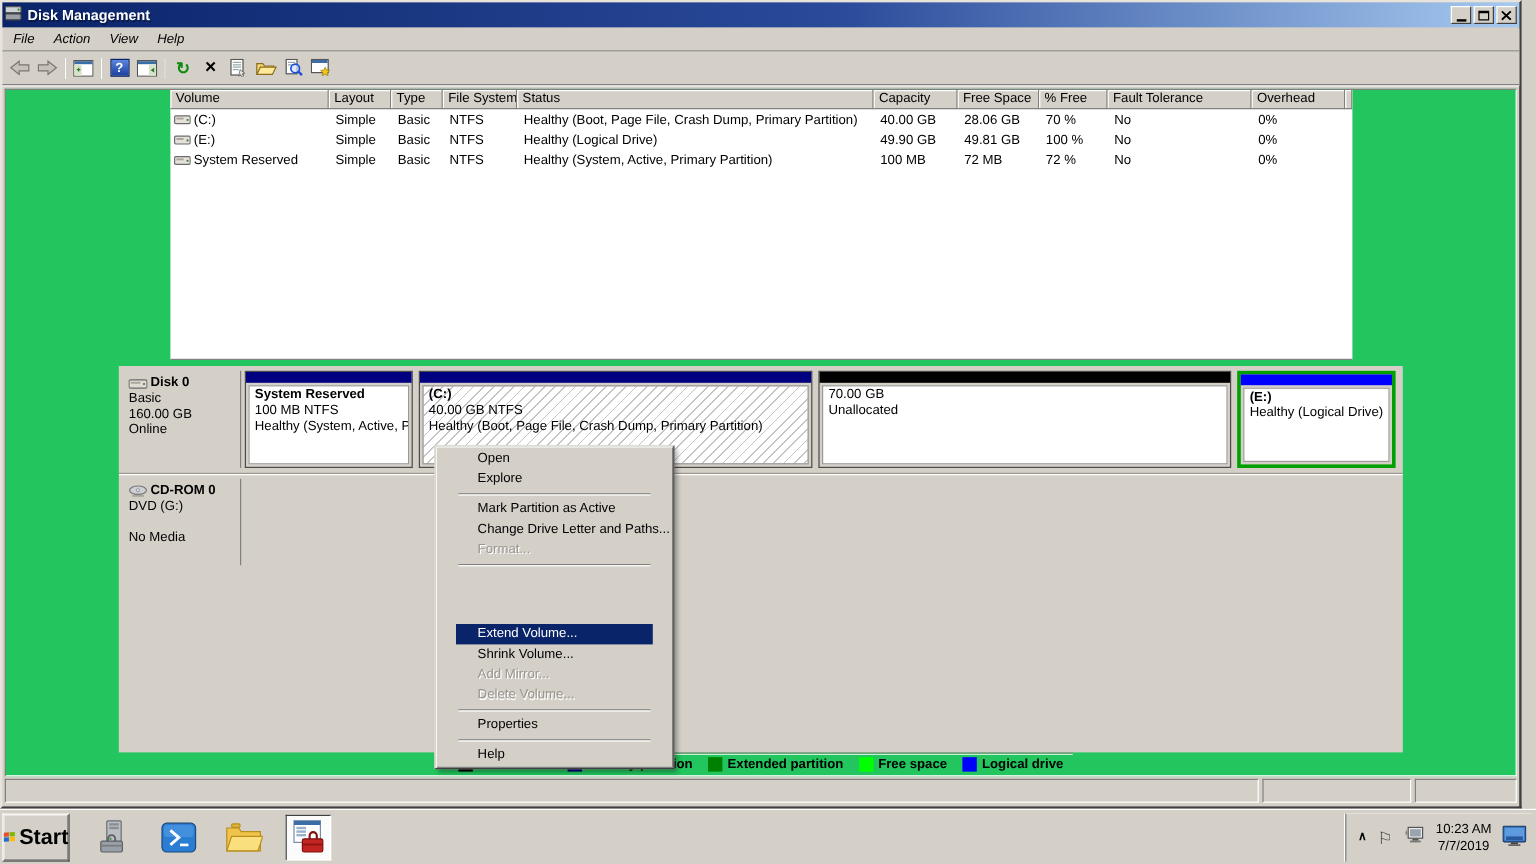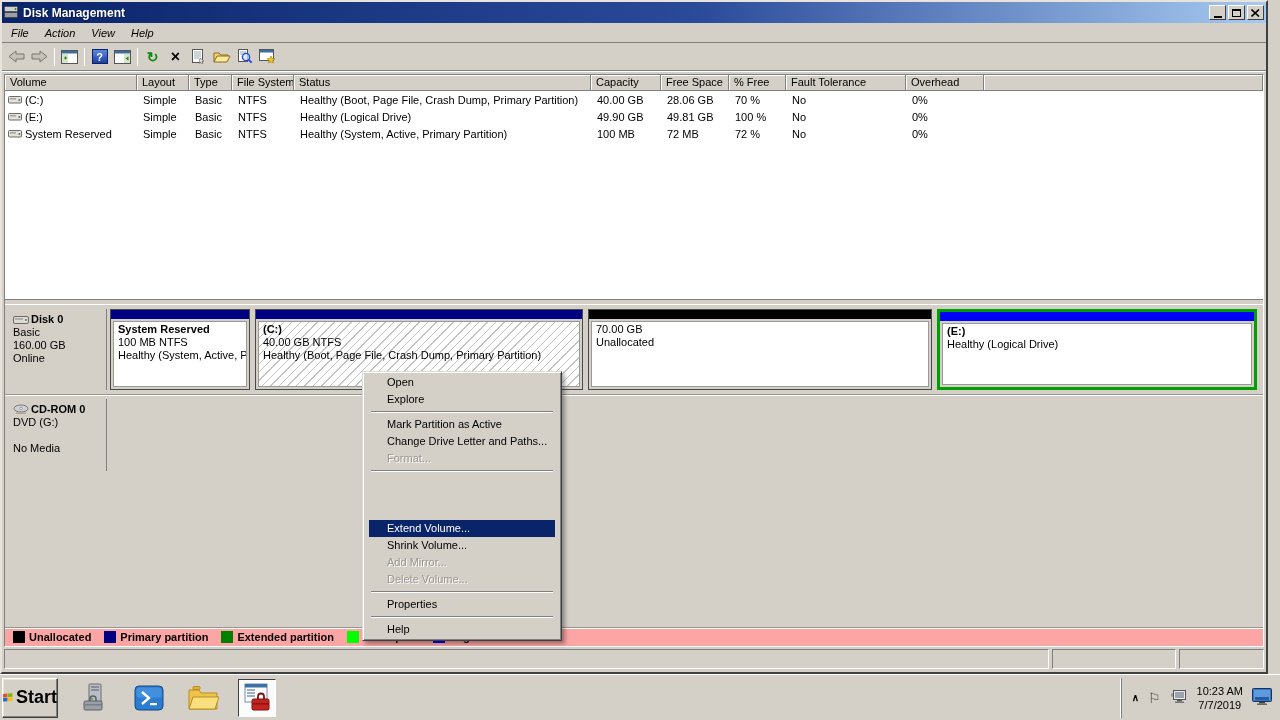--- a/index.html
+++ b/index.html
@@ -27,21 +27,21 @@
   .tbtn { width:23px; height:22px; display:flex; align-items:center; justify-content:center; }
   .tsep { width:1px; height:18px; background:#808080; border-right:1px solid #fff; margin:0 3px; }
   .help-box { width:16px; height:15px; background:linear-gradient(#5b86e0,#1c3f9e); color:#fff; font-weight:bold;
               font-size:11px; display:flex; align-items:center; justify-content:center; border:1px solid #0a246a; }
   .refresh-glyph { color:#0c8a0c; font-weight:bold; font-size:14px; }
   .x-glyph { font-size:16px; font-weight:bold; line-height:1; }
 
   
   .content { position:absolute; top:72px; left:2px; right:2px; bottom:25px;
              border:1px solid; border-color:#808080 #fff #fff #808080; display:flex; flex-direction:column;
-             background:#fca5a5; overflow:hidden; }
+             background:#22c55e; overflow:hidden;align-items:center; }
 
   
   .volume-list { height:225px; background:#fff; overflow:hidden; border-bottom:1px solid #808080; }
   .vgrid { display:grid; grid-template-columns:132px 52px 43px 62px 297px 70px 68px 57px 120px 78px 1fr; }
   .vh { background:#d4d0c8; height:16px; line-height:15px; padding-left:5px;
         border-right:1px solid #808080; border-bottom:1px solid #808080;
         box-shadow:inset 1px 1px 0 #fff; white-space:nowrap; overflow:hidden; }
   .vrow { height:17px; align-items:center; }
   .vcell { padding-left:6px; white-space:nowrap; overflow:hidden; }
   .vol-name { display:flex; align-items:center; gap:3px; padding-left:3px; }
@@ -68,21 +68,21 @@
   .leg { display:flex; align-items:center; gap:4px; }
   .sw { width:12px; height:12px; }
 
   
   .statusbar { position:absolute; left:2px; right:2px; bottom:3px; height:20px; display:flex; gap:3px; }
   .spanel { border:1px solid; border-color:#808080 #fff #fff #808080; }
   .sp1 { flex:1; } .sp2 { width:124px; } .sp3 { width:85px; }
 
   
   .cm { position:absolute; left:362px; top:371px; width:200px; background:#d4d0c8; z-index:50;
-        border:1px solid; border-color:#dfdcd5 #404040 #404040 #dfdcd5; padding:2px 6px;
+        border:1px solid; border-color:#dfdcd5 #404040 #404040 #dfdcd5; padding:2px 17px;
         box-shadow:inset 1px 1px 0 #fff, inset -1px -1px 0 #808080, 3px 3px 4px rgba(0,0,0,.35); }
   .cm-item { height:17px; line-height:17px; padding-left:18px; white-space:nowrap; }
   .cm-item.hl { background:#0a246a; color:#fff;margin-top:48px; }
   .cm-item.dis { color:#9a9791; text-shadow:1px 1px 0 #fff; }
   .cm-sep { height:2px; margin:3px 2px; border-top:1px solid #808080; border-bottom:1px solid #fff; }
 
   
   .taskbar { position:absolute; left:0; top:674px; width:1280px; height:46px; background:#d4d0c8;
              border-top:1px solid #fff; display:flex; align-items:center; }
   .start-btn { width:56px; height:40px; margin-left:2px; background:#d4d0c8;

